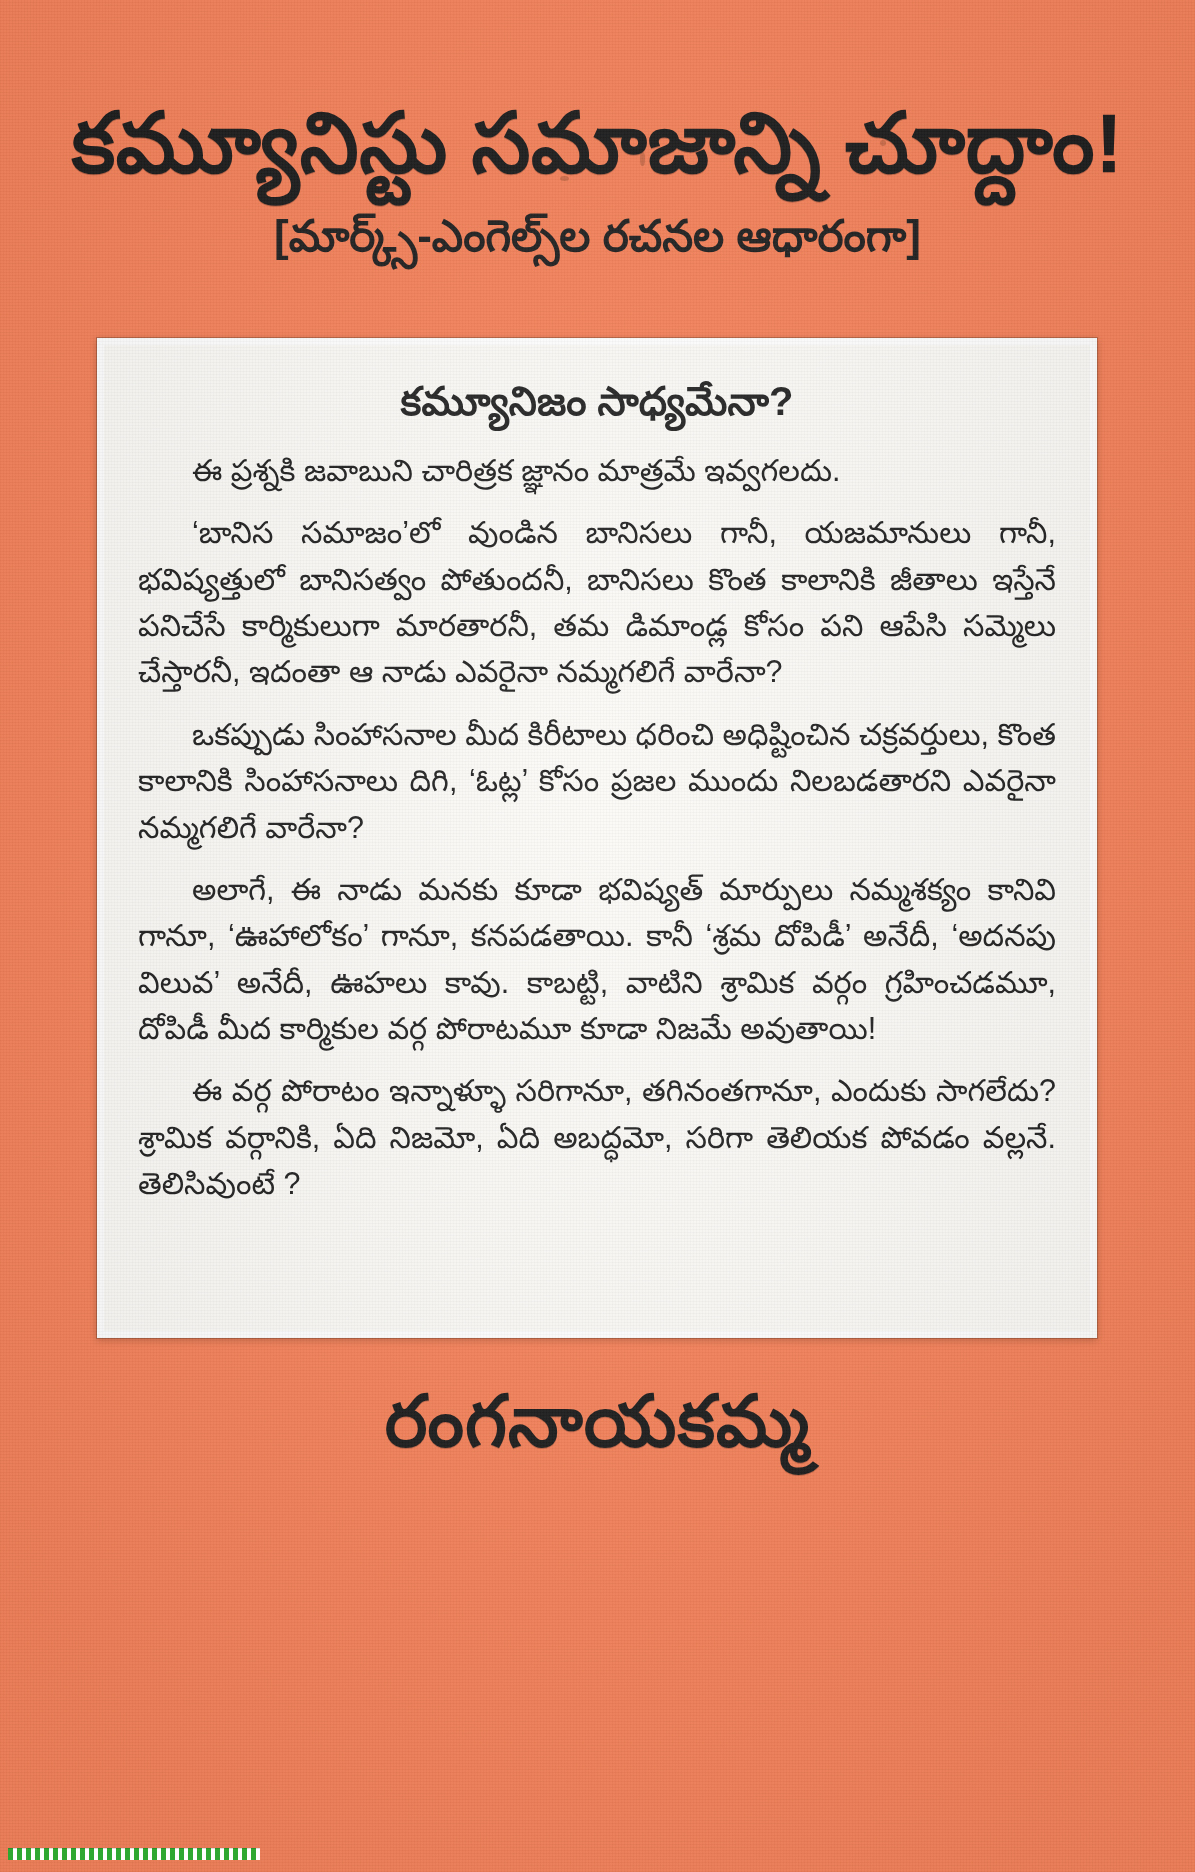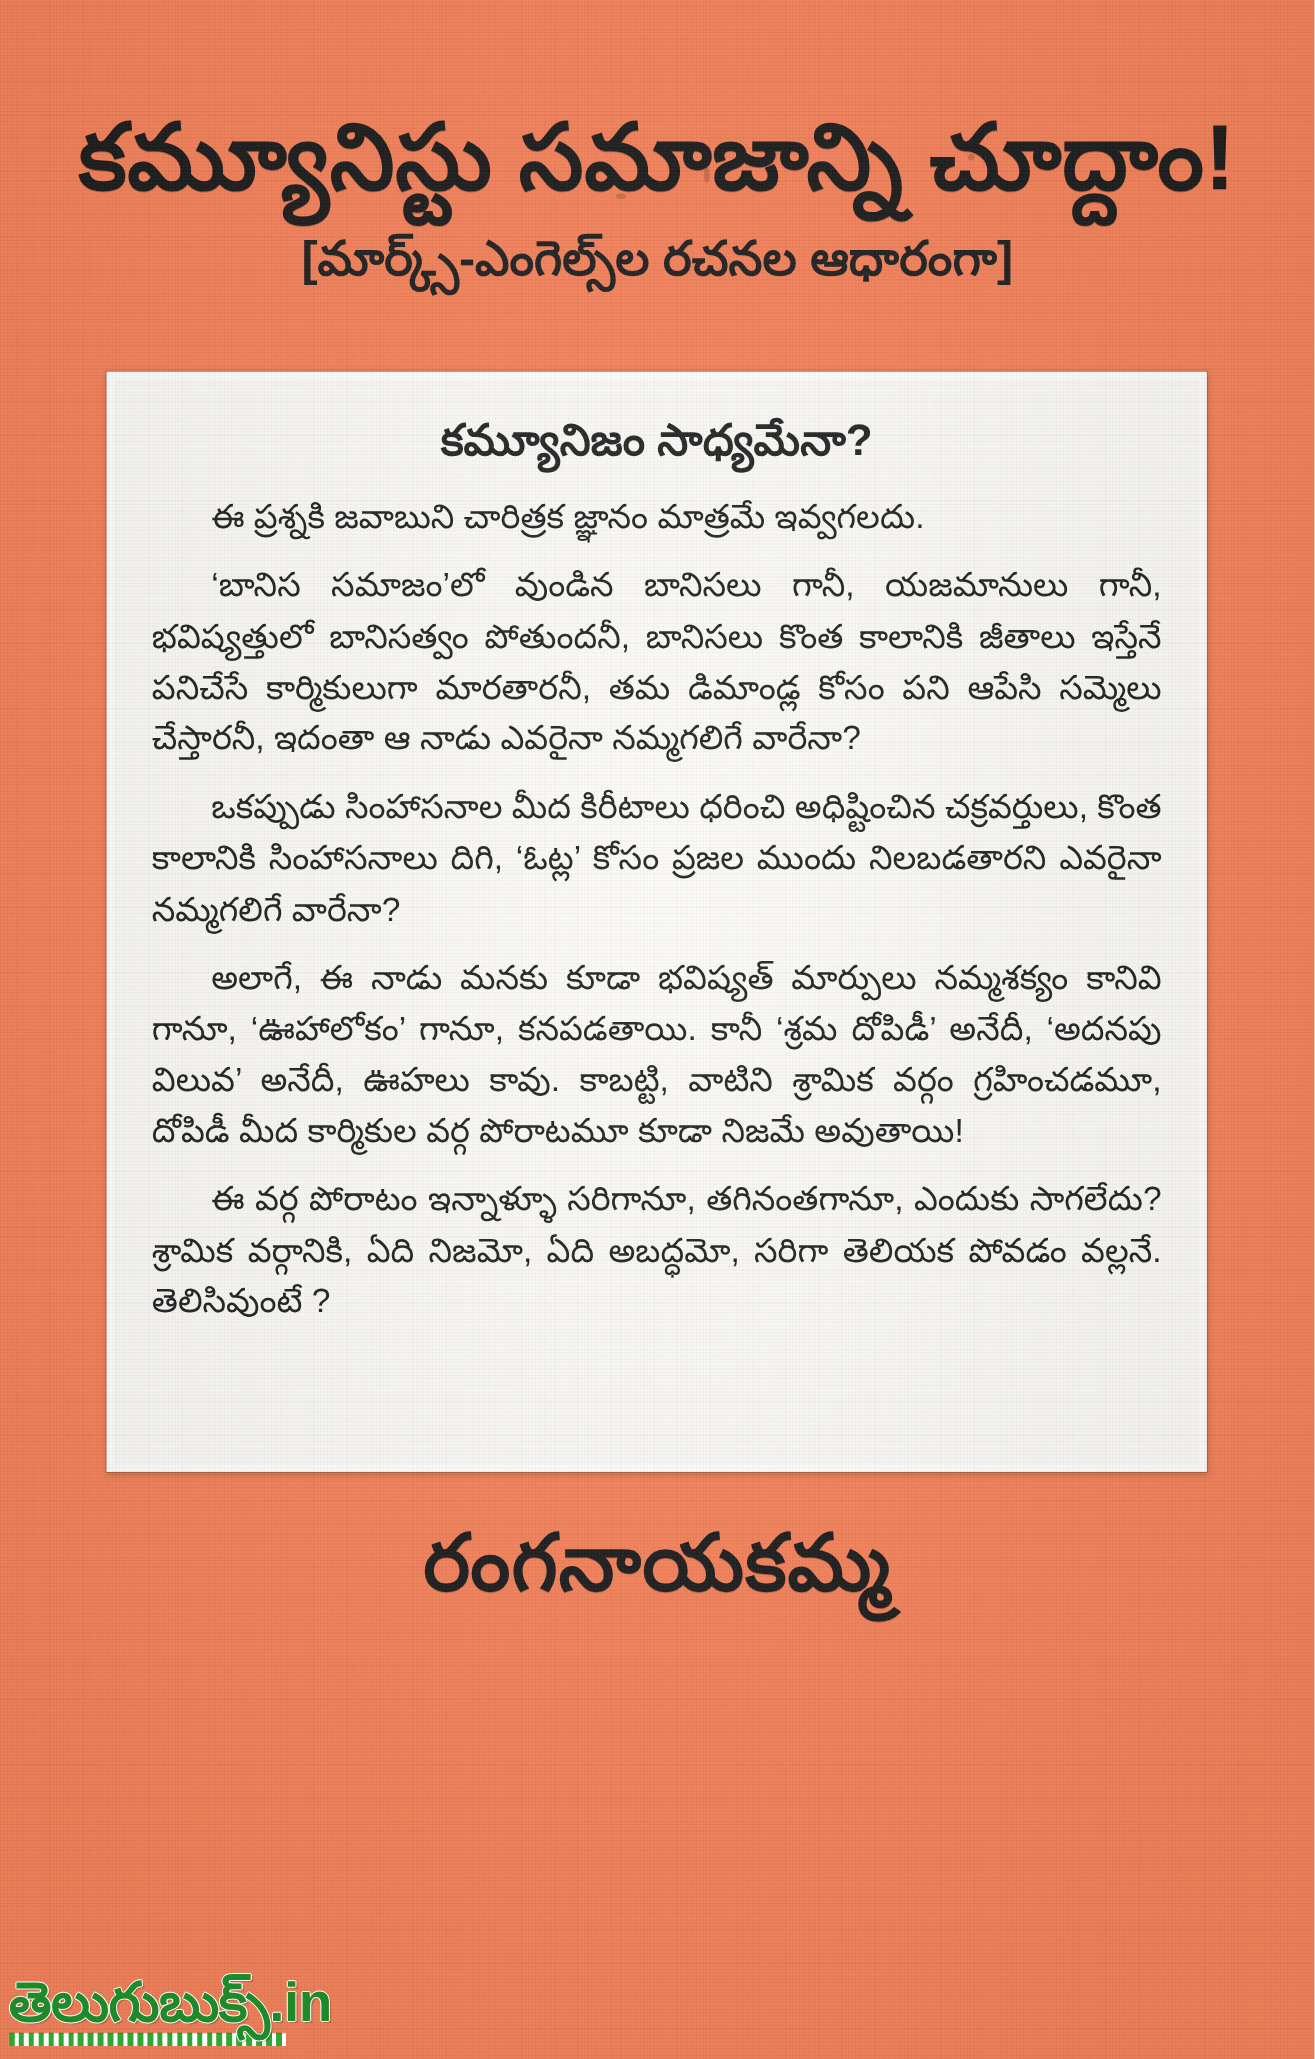--- a/index.html
+++ b/index.html
@@ -184,17 +184,16 @@
     <p class="panel-para">ఈ ప్రశ్నకి జవాబుని చారిత్రక జ్ఞానం మాత్రమే ఇవ్వగలదు.</p>
     <p class="panel-para">‘బానిస సమాజం’లో వుండిన బానిసలు గానీ, యజమానులు గానీ, భవిష్యత్తులో బానిసత్వం పోతుందనీ, బానిసలు కొంత కాలానికి జీతాలు ఇస్తేనే పనిచేసే కార్మికులుగా మారతారనీ, తమ డిమాండ్ల కోసం పని ఆపేసి సమ్మెలు చేస్తారనీ, ఇదంతా ఆ నాడు ఎవరైనా నమ్మగలిగే వారేనా?</p>
     <p class="panel-para">ఒకప్పుడు సింహాసనాల మీద కిరీటాలు ధరించి అధిష్టించిన చక్రవర్తులు, కొంత కాలానికి సింహాసనాలు దిగి, ‘ఓట్ల’ కోసం ప్రజల ముందు నిలబడతారని ఎవరైనా నమ్మగలిగే వారేనా?</p>
     <p class="panel-para">అలాగే, ఈ నాడు మనకు కూడా భవిష్యత్ మార్పులు నమ్మశక్యం కానివి గానూ, ‘ఊహాలోకం’ గానూ, కనపడతాయి. కానీ ‘శ్రమ దోపిడీ’ అనేదీ, ‘అదనపు విలువ’ అనేదీ, ఊహలు కావు.   కాబట్టి, వాటిని శ్రామిక వర్గం గ్రహించడమూ, దోపిడీ మీద కార్మికుల వర్గ పోరాటమూ కూడా నిజమే అవుతాయి!</p>
     <p class="panel-para">ఈ వర్గ పోరాటం ఇన్నాళ్ళూ సరిగానూ, తగినంతగానూ, ఎందుకు సాగలేదు? శ్రామిక వర్గానికి, ఏది నిజమో, ఏది అబద్ధమో, సరిగా తెలియక పోవడం వల్లనే. తెలిసివుంటే ?</p>
   </div>
 
   <div class="author">రంగనాయకమ్మ</div>
 
   <div class="watermark">
-    <span class="watermark-text">తెలుగుబుక్స్.in</span>
     <span class="watermark-bar"></span>
   </div>
 
 </div>
 
 </body></html>

